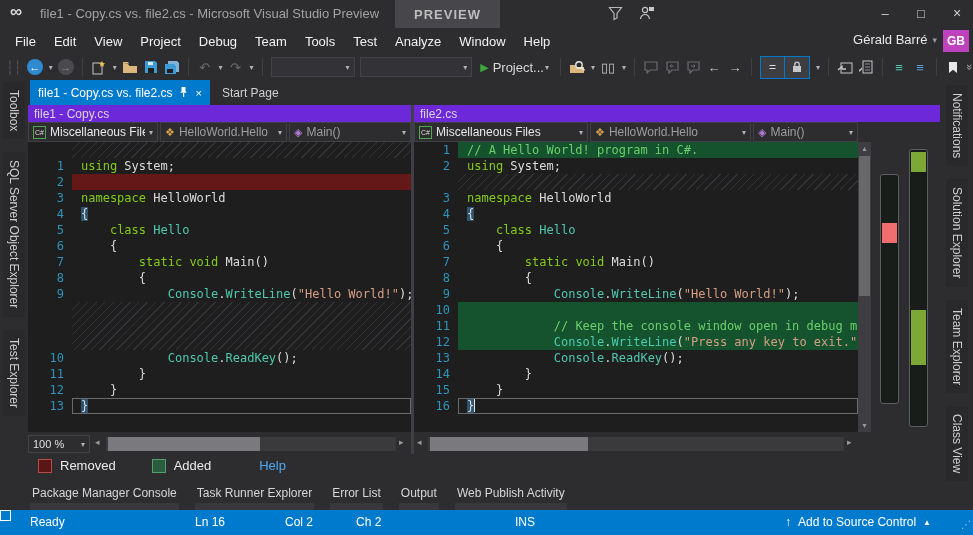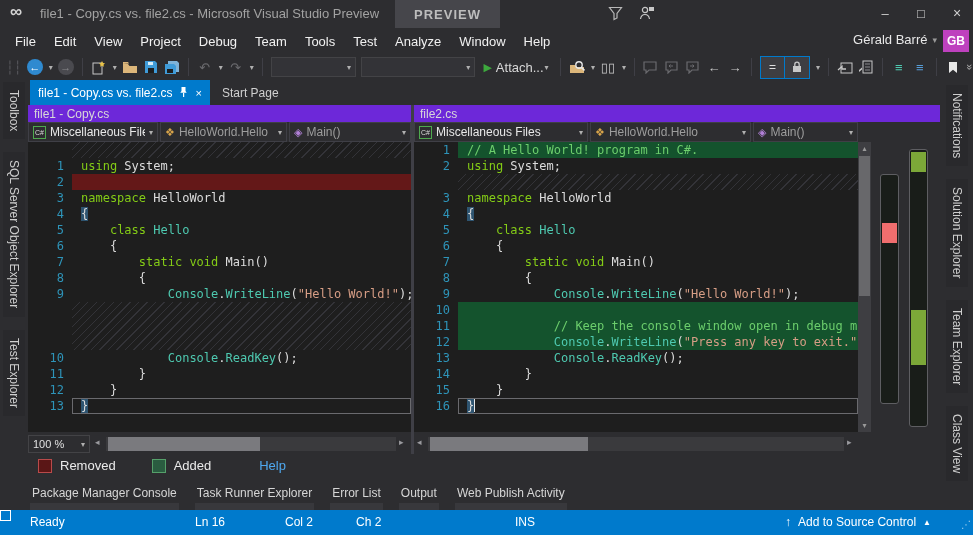--- a/index.html
+++ b/index.html
@@ -219,21 +219,21 @@
   <span class="tb-caret">▾</span>
   <span class="tb-sep"></span>
   <span class="tb-combo">
       <span class="tb-caret">▾</span>
     </span>
   <span class="tb-combo wide">
       <span class="tb-caret">▾</span>
     </span>
   <span id="attach-btn">
     <span class="play-ico">▶</span>
-    <span>Attach...</span>
+    <span>Project...</span>
     <span class="tb-caret">▾</span>
   </span>
   <span class="tb-sep"></span>
   <span class="tb-ico">
     <svg width="17" height="15">
         <path d="M1 5h5l1.5 2H15v6H1z" fill="#dcb67a"></path>
         <circle cx="10" cy="5" r="3.2" fill="none" stroke="#e8e8e8" stroke-width="1.4"></circle>
         <line x1="12.3" y1="7.3" x2="15.5" y2="10.5" stroke="#e8e8e8" stroke-width="1.6"></line>
       </svg>
   </span>

